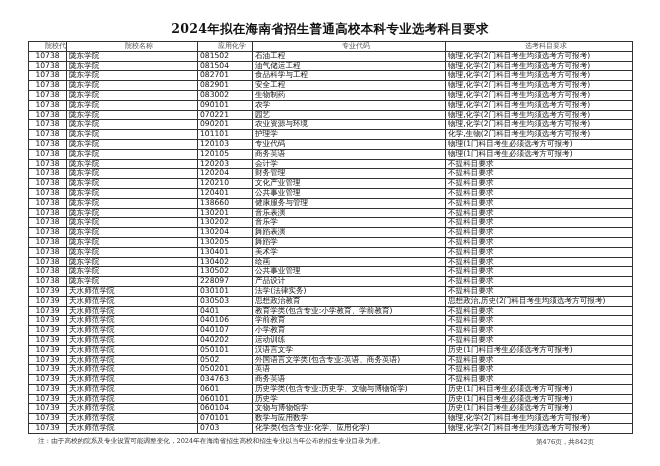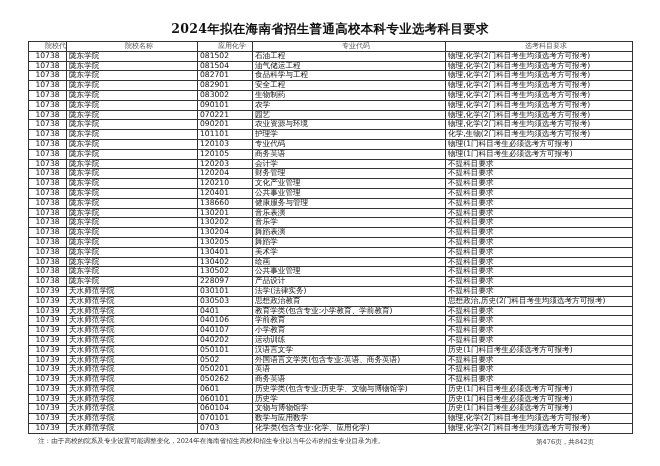--- a/index.html
+++ b/index.html
@@ -263,21 +263,21 @@
       <tr>
         <td class="c-code">10739</td>
         <td class="c-name">天水师范学院</td>
         <td class="c-mcode">050201</td>
         <td class="c-mname">英语</td>
         <td class="c-req">不提科目要求</td>
       </tr>
       <tr>
         <td class="c-code">10739</td>
         <td class="c-name">天水师范学院</td>
-        <td class="c-mcode">050262</td>
+        <td class="c-mcode">034763</td>
         <td class="c-mname">商务英语</td>
         <td class="c-req">不提科目要求</td>
       </tr>
       <tr>
         <td class="c-code">10739</td>
         <td class="c-name">天水师范学院</td>
         <td class="c-mcode">0601</td>
         <td class="c-mname">历史学类(包含专业:历史学、文物与博物馆学)</td>
         <td class="c-req">历史(1门科目考生必须选考方可报考)</td>
       </tr>

